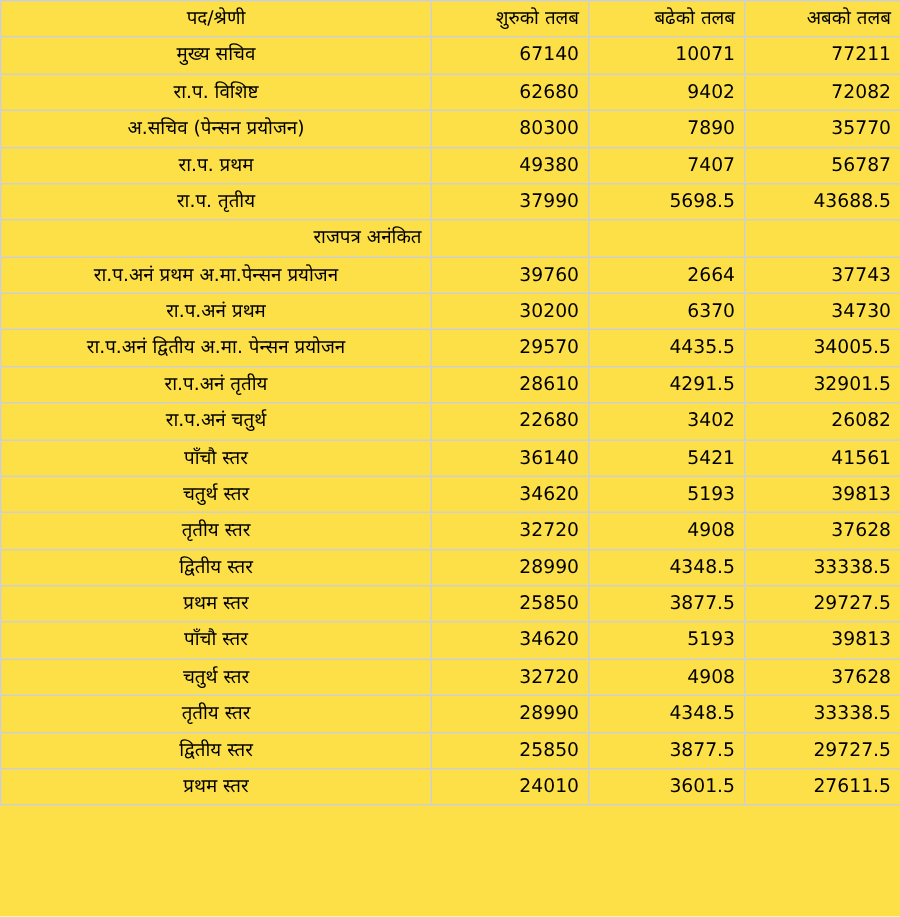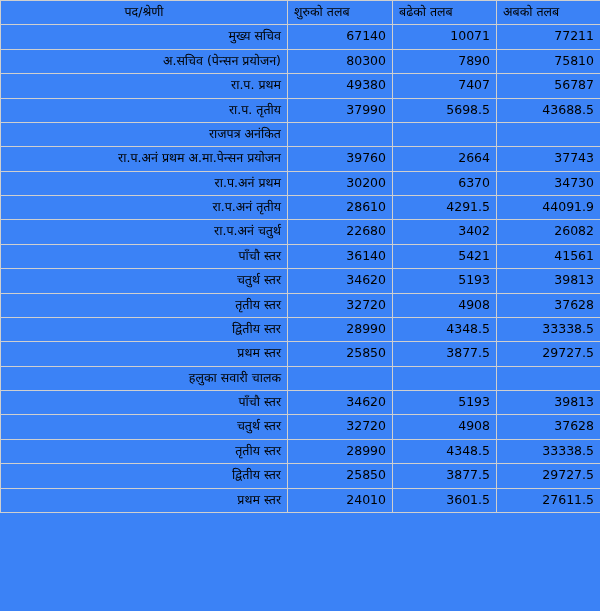--- a/index.html
+++ b/index.html
@@ -10,21 +10,21 @@
   body {
     font-family: "DejaVu Sans", sans-serif;
     font-size: 12.5px;
     color: #000000;
     -webkit-font-smoothing: antialiased;
   }
   .sheet {
     width: 600px;
     height: 611px;
     overflow: hidden;
-    background: #3b82f6;
+    background: #fde047;
     box-sizing: border-box;
   }
   table.salary-table {
     width: 600px;
     border-collapse: collapse;
     table-layout: fixed;
   }
   table.salary-table col.c-title { width: 287px; }
   table.salary-table col.c-start { width: 105px; }
   table.salary-table col.c-inc   { width: 104px; }
@@ -37,25 +37,25 @@
     font-weight: normal;
     font-size: 12.5px;
     line-height: 1.15;
     vertical-align: middle;
     height: 19px;
     box-sizing: border-box;
     overflow: hidden;
     white-space: nowrap;
   }
   table.salary-table th {
-    text-align: left;
+    text-align: right;
     font-size: 12.5px;
   }
   table.salary-table th.col-title { text-align: center; }
-  table.salary-table td.col-title { text-align: right; }
+  table.salary-table td.col-title { text-align: center; }
   table.salary-table td.num { text-align: right; }
   table.salary-table tr.section td.col-title { text-align: right; }
   
   table.salary-table tr:first-child th { border-top: 1px solid #cfcfcf; }
 </style>
 </head>
 <body>
 
 <div class="sheet">
   <table class="salary-table">
@@ -74,24 +74,30 @@
       </tr>
     </thead>
     <tbody id="table-body">
         <tr>
           <td class="col-title">मुख्य सचिव</td>
           <td class="num">67140</td>
           <td class="num">10071</td>
           <td class="num">77211</td>
         </tr>
         <tr>
+          <td class="col-title">रा.प.  विशिष्ट</td>
+          <td class="num">62680</td>
+          <td class="num">9402</td>
+          <td class="num">72082</td>
+        </tr>
+        <tr>
           <td class="col-title">अ.सचिव (पेन्सन प्रयोजन)</td>
           <td class="num">80300</td>
           <td class="num">7890</td>
-          <td class="num">75810</td>
+          <td class="num">35770</td>
         </tr>
         <tr>
           <td class="col-title">रा.प. प्रथम</td>
           <td class="num">49380</td>
           <td class="num">7407</td>
           <td class="num">56787</td>
         </tr>
         <tr>
           <td class="col-title">रा.प. तृतीय</td>
           <td class="num">37990</td>
@@ -110,24 +116,30 @@
           <td class="num">2664</td>
           <td class="num">37743</td>
         </tr>
         <tr>
           <td class="col-title">रा.प.अनं प्रथम</td>
           <td class="num">30200</td>
           <td class="num">6370</td>
           <td class="num">34730</td>
         </tr>
         <tr>
+          <td class="col-title">रा.प.अनं द्वितीय अ.मा. पेन्सन प्रयोजन</td>
+          <td class="num">29570</td>
+          <td class="num">4435.5</td>
+          <td class="num">34005.5</td>
+        </tr>
+        <tr>
           <td class="col-title">रा.प.अनं तृतीय</td>
           <td class="num">28610</td>
           <td class="num">4291.5</td>
-          <td class="num">44091.9</td>
+          <td class="num">32901.5</td>
         </tr>
         <tr>
           <td class="col-title">रा.प.अनं चतुर्थ</td>
           <td class="num">22680</td>
           <td class="num">3402</td>
           <td class="num">26082</td>
         </tr>
         <tr>
           <td class="col-title">पाँचौ स्तर</td>
           <td class="num">36140</td>
@@ -150,26 +162,20 @@
           <td class="col-title">द्वितीय स्तर</td>
           <td class="num">28990</td>
           <td class="num">4348.5</td>
           <td class="num">33338.5</td>
         </tr>
         <tr>
           <td class="col-title">प्रथम स्तर</td>
           <td class="num">25850</td>
           <td class="num">3877.5</td>
           <td class="num">29727.5</td>
-        </tr>
-        <tr class="section">
-          <td class="col-title">हलुका सवारी चालक</td>
-          <td class="num"></td>
-          <td class="num"></td>
-          <td class="num"></td>
         </tr>
         <tr>
           <td class="col-title">पाँचौ स्तर</td>
           <td class="num">34620</td>
           <td class="num">5193</td>
           <td class="num">39813</td>
         </tr>
         <tr>
           <td class="col-title">चतुर्थ स्तर</td>
           <td class="num">32720</td>

